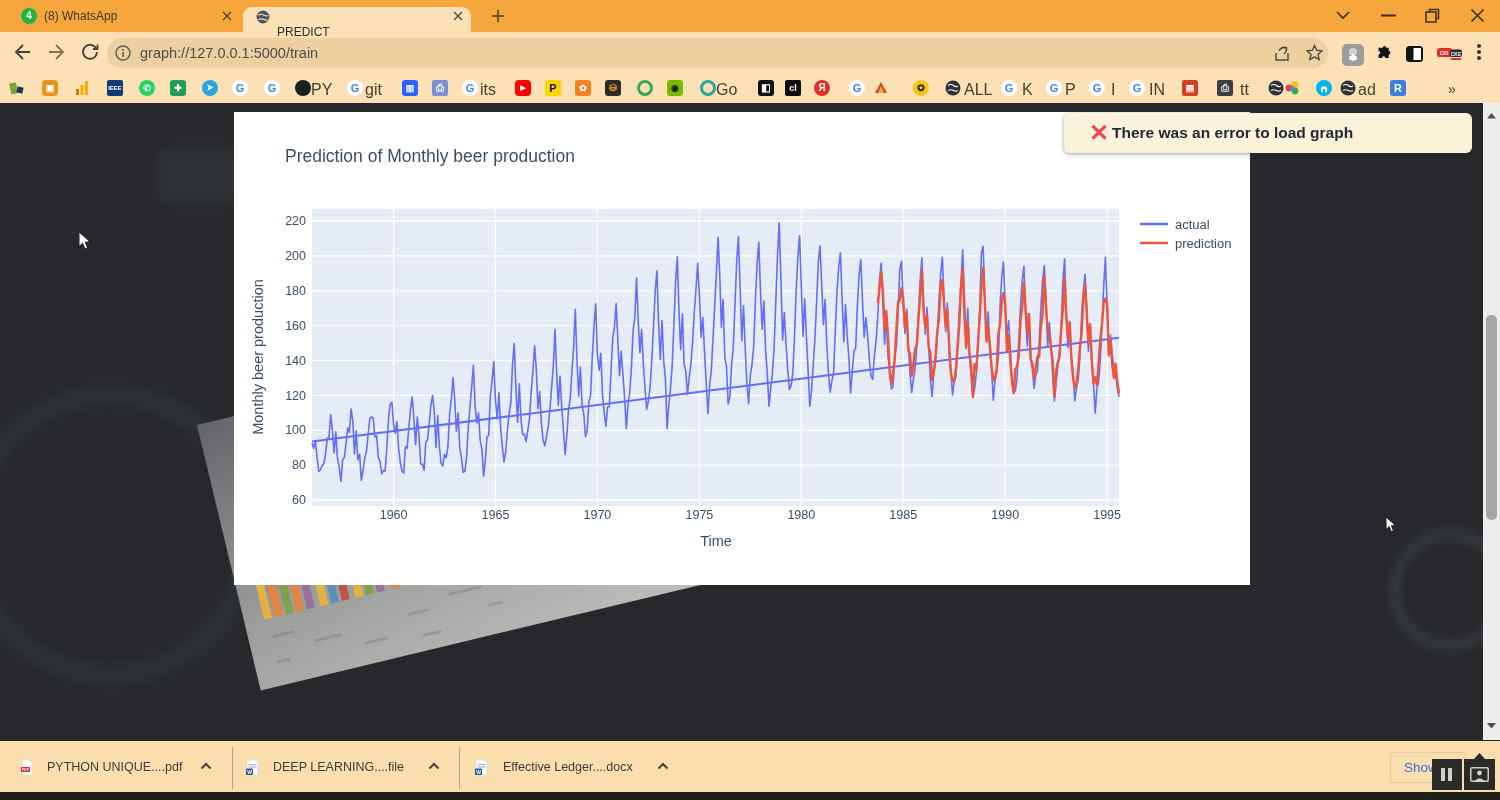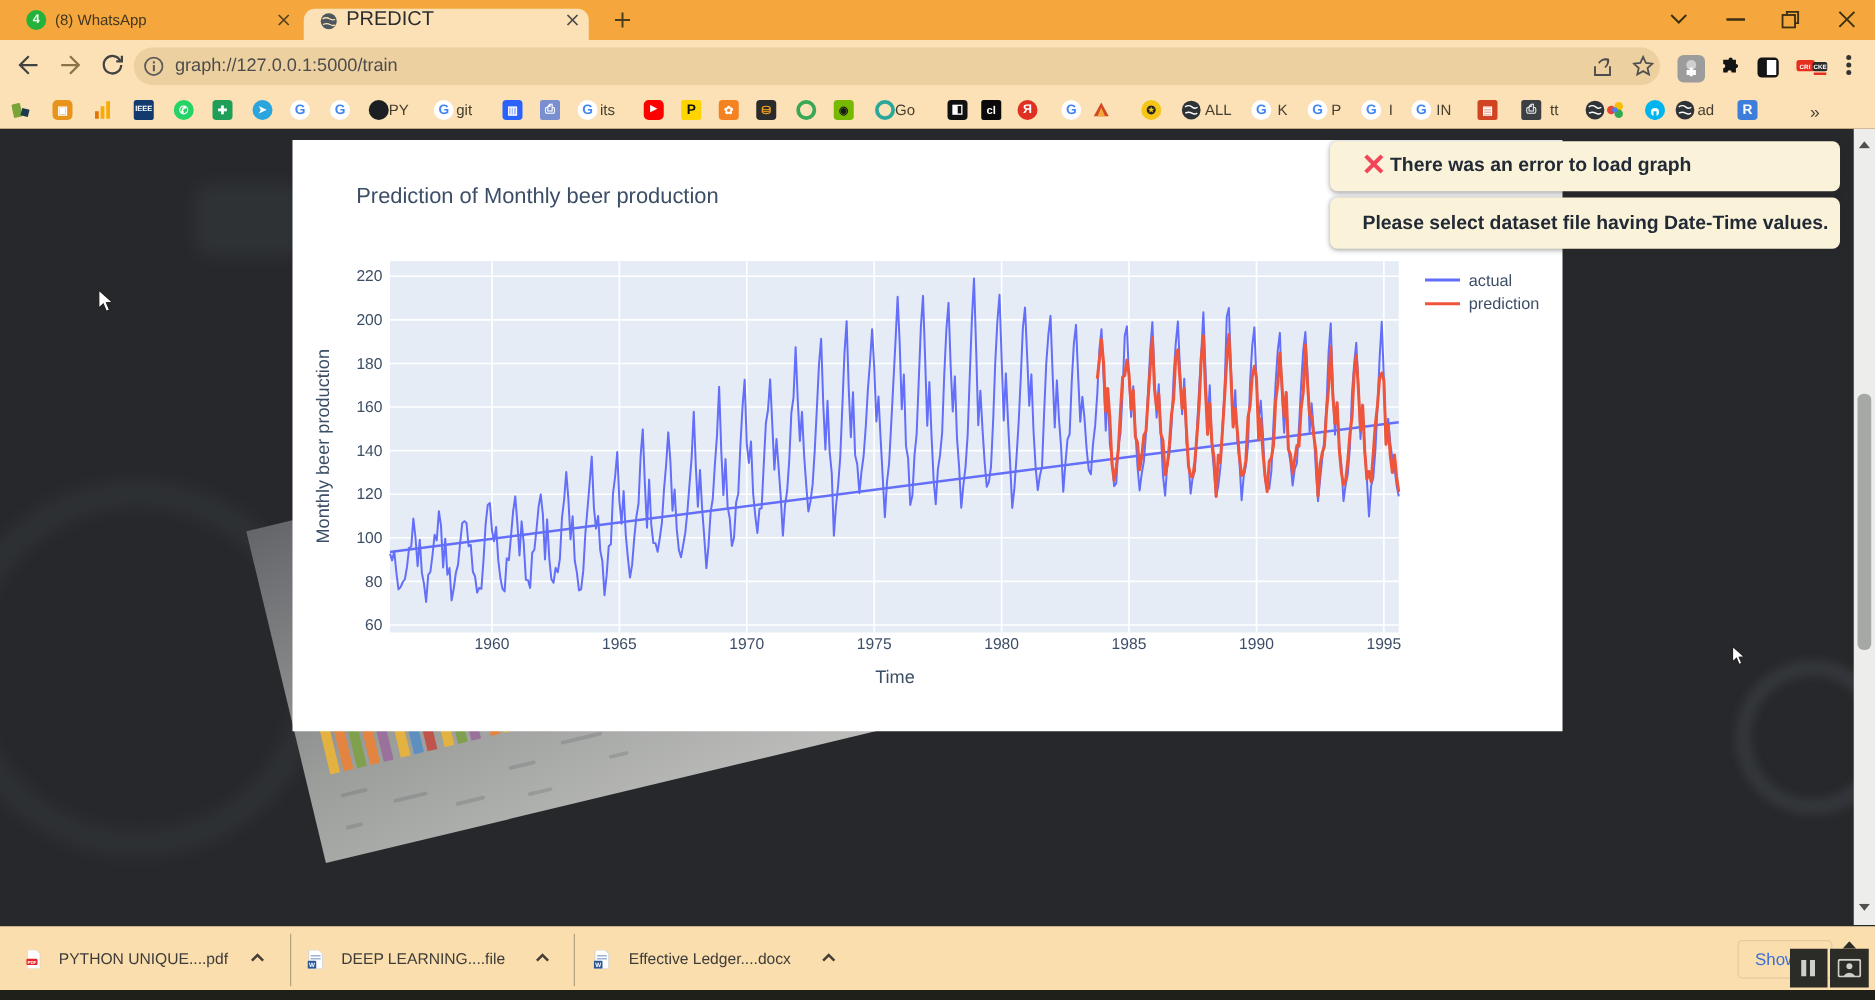--- a/index.html
+++ b/index.html
@@ -1,36 +1,36 @@
 <!DOCTYPE html>
 <html><head><meta charset="utf-8"><style>
 * { margin:0; padding:0; box-sizing:border-box; }
 html,body { width:1500px; height:800px; overflow:hidden; font-family:"Liberation Sans", sans-serif; }
 #page { position:relative; width:1500px; height:800px; background:#f5a73d; }
 .abs { position:absolute; }
 .bmi { position:absolute; top:80px; width:16px; height:16px; display:block; z-index:2; }
-.bml { position:absolute; top:81px; font-size:12px; color:#453e30; text-align:left; z-index:2; }
+.bml { position:absolute; top:81px; font-size:16px; color:#453e30; text-align:left; z-index:2; }
 </style></head>
 <body>
 <div id="page">
 
 <div class="abs" style="left:0;top:32px;width:1500px;height:71px;background:#fbe1b5"></div>
 
 <span class="abs" style="left:21px;top:8px;width:16px;height:16px;border-radius:50%;background:#23b33a;"></span>
 <span class="abs" style="left:21px;top:8px;width:16px;height:16px;color:#fff;font-size:10px;font-weight:bold;text-align:center;line-height:16px">4</span>
 <span class="abs" style="left:44px;top:9px;font-size:12px;color:#413620">(8) WhatsApp</span>
 <svg class="abs" style="left:221px;top:10px" width="12" height="12">
       <path d="M2 2 L10 10 M10 2 L2 10" stroke="#55431d" stroke-width="1.4"></path>
     </svg>
 <div class="abs" style="left:243px;top:7px;width:228px;height:25px;background:#fbe1b5;border-radius:9px 9px 0 0"></div>
 <svg class="abs" style="left:256px;top:10px" width="14" height="14">
       <circle cx="7" cy="7" r="6.4" fill="#4e565e"></circle>
       <path d="M2 5.2 Q5 3.4 7.6 5.0 Q10.4 6.6 12 5.4 M2.4 9.6 Q5.4 8.2 8 9.6 Q10.6 11 12 9.8" stroke="#fbe1b5" stroke-width="1.1" fill="none"></path>
     </svg>
-<span class="abs" style="left:277px;top:7px;font-size:16px;color:#2c2c2c">PREDICT</span>
+<span class="abs" style="left:277px;top:25px;font-size:12px;color:#2c2c2c">PREDICT</span>
 <svg class="abs" style="left:452px;top:10px" width="12" height="12">
       <path d="M2 2 L10 10 M10 2 L2 10" stroke="#4a4a4a" stroke-width="1.4"></path>
     </svg>
 <svg class="abs" style="left:491px;top:9px" width="14" height="14">
       <path d="M7 1 V13 M1 7 H13" stroke="#4a3c1d" stroke-width="1.6"></path>
     </svg>
 <svg class="abs" style="left:1336px;top:11px" width="14" height="9">
       <path d="M1 1 L7 7 L13 1" stroke="#3c2f12" stroke-width="1.6" fill="none"></path>
     </svg>
 <svg class="abs" style="left:1381px;top:14px" width="15" height="3">
@@ -297,23 +297,20 @@
 <line x1="1140" y1="224" x2="1168" y2="224" stroke="#636efa" stroke-width="2.5"></line>
 <text x="1175" y="228.5" font-size="13" fill="#3c4e66">actual</text>
 <line x1="1140" y1="243" x2="1168" y2="243" stroke="#ef553b" stroke-width="2.5"></line>
 <text x="1175" y="247.5" font-size="13" fill="#3c4e66">prediction</text>
 </svg>
 
 <div class="abs" style="left:1064px;top:113px;width:408px;height:40px;background:#faf3da;border-radius:6px;box-shadow:0 1px 4px rgba(40,40,40,0.45);z-index:8">
   <span class="abs" style="left:25px;top:7px;font-size:24px;font-weight:900;color:#f2455a;line-height:26px">✕</span>
   <span class="abs" style="left:48px;top:11px;font-size:15.5px;font-weight:bold;color:#222a35">There was an error to load graph</span>
 </div>
-<div class="abs" style="left:1064px;top:158px;width:408px;height:41px;background:#faf3da;border-radius:6px;box-shadow:0 1px 4px rgba(40,40,40,0.45);z-index:8">
-  <span class="abs" style="left:26px;top:12px;font-size:15.5px;font-weight:bold;color:#222a35">Please select dataset file having Date-Time values.</span>
-</div>
 
 <div class="abs" style="left:1483px;top:103px;width:17px;height:637px;background:#edeeec;z-index:9">
   <svg class="abs" style="left:4px;top:10px" width="9" height="6">
         <path d="M0 5.5 L4.5 0 L9 5.5 Z" fill="#505050"></path>
       </svg>
   <svg class="abs" style="left:4px;top:620px" width="9" height="6">
         <path d="M0 0 L4.5 5.5 L9 0 Z" fill="#505050"></path>
       </svg>
   <div class="abs" style="left:3px;top:212px;width:11px;height:205px;background:#a6a8a5;border-radius:5px"></div>
 </div>

